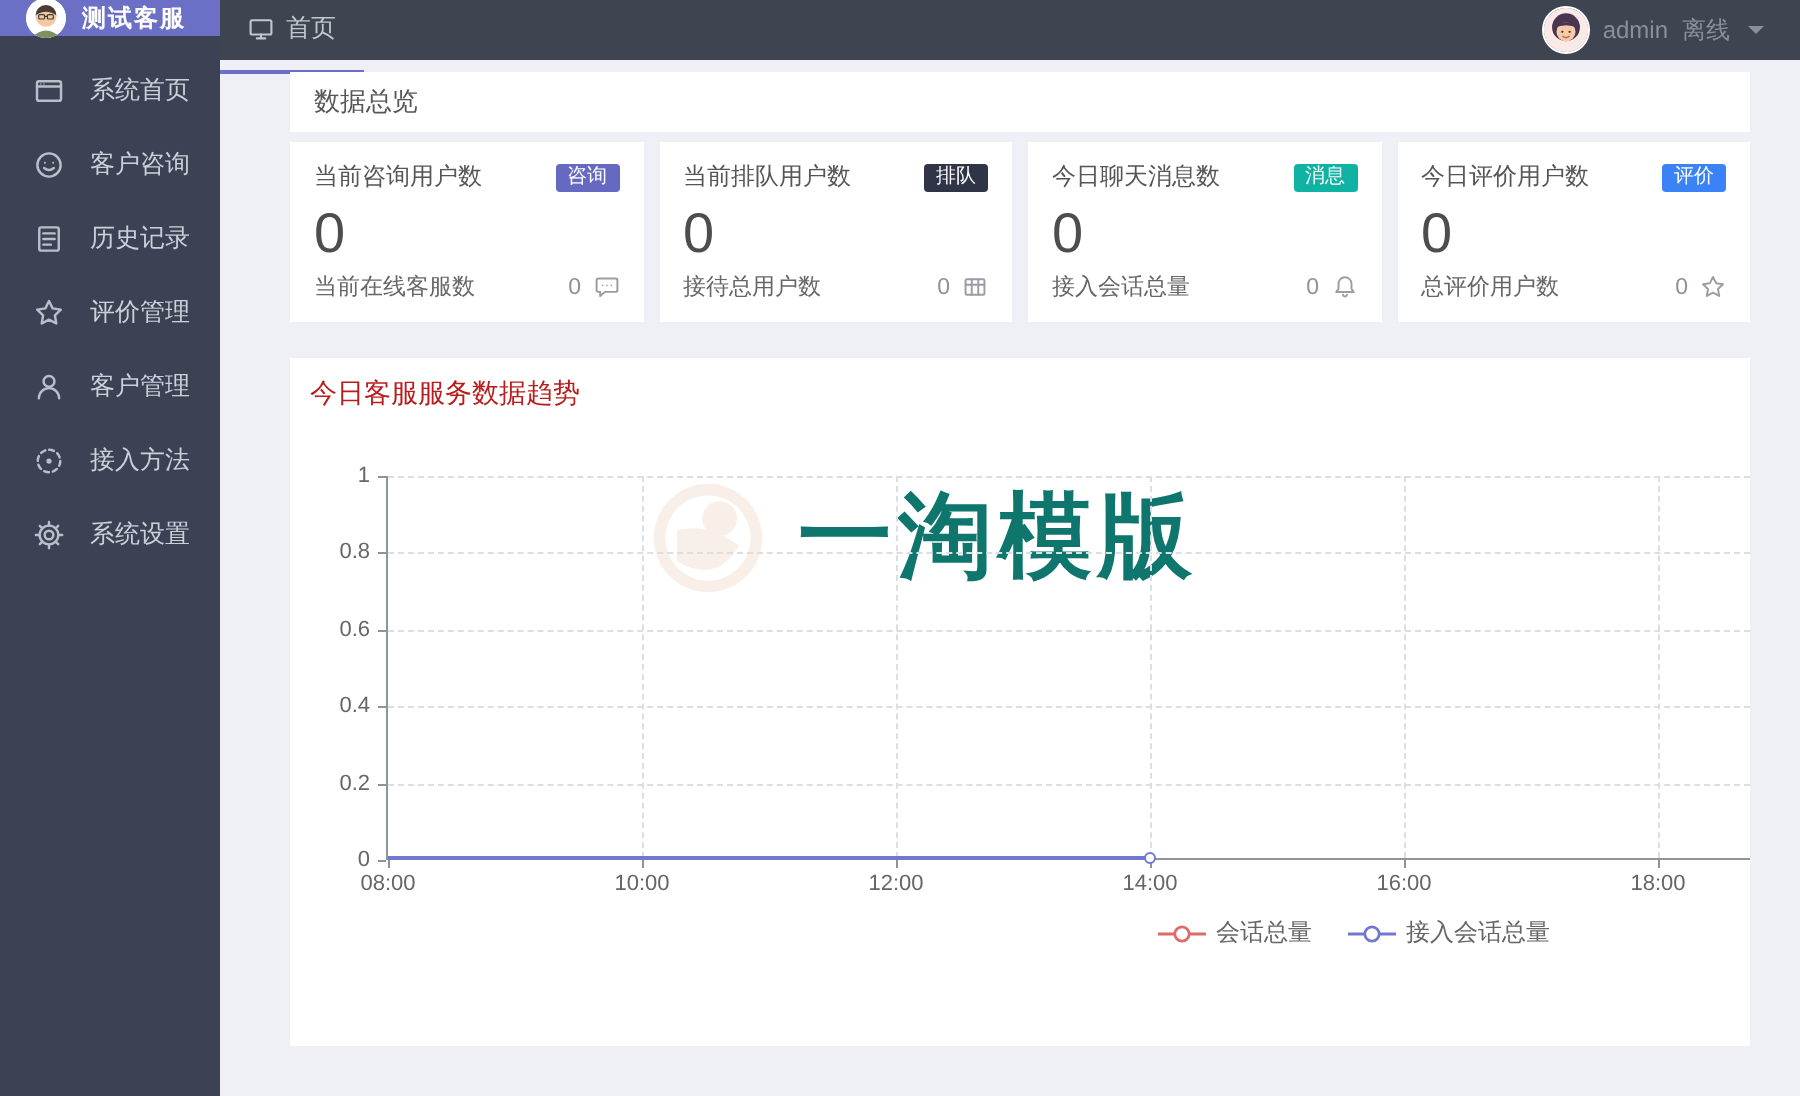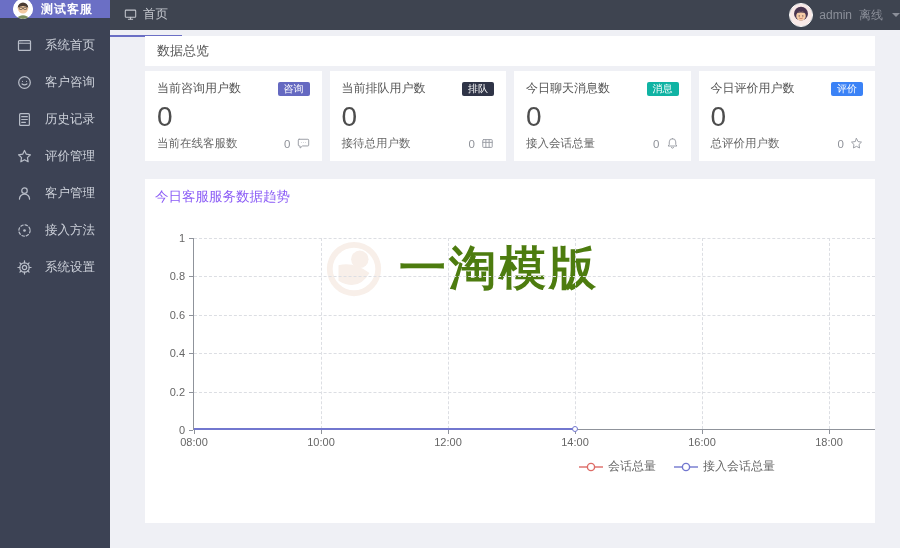--- a/index.html
+++ b/index.html
@@ -22,21 +22,21 @@
   .menu-item svg { width:15px; height:15px; flex:none; }
   .mi { stroke:#b9bec9; fill:none; stroke-width:1.3; stroke-linecap:round; stroke-linejoin:round; }
   .mif { fill:#b9bec9; stroke:none; }
 
   
   .topbar { position:absolute; left:110px; top:0; width:790px; height:30px; background:#3e4450;
             display:flex; align-items:center; }
   .tab-home { height:44px; display:flex; align-items:center; gap:6px; padding:0 14px;
               color:#c3c6cd; font-size:12.5px; border-bottom:2px solid #6b6fc5; cursor:pointer; }
   .tab-home svg { width:13px; height:13px; }
-  .topbar-right { margin-left:auto; display:flex; align-items:center; gap:7px; padding-right:0; cursor:pointer;text-align:right; }
+  .topbar-right { margin-left:auto; display:flex; align-items:center; gap:7px; padding-right:18px; cursor:pointer;text-align:right; }
   .user-avatar { width:22px; height:22px; border-radius:50%; overflow:hidden; background:#f9e9e7;
                  outline:1px solid #ffffff; }
   .user-name { color:#8b8f99; font-size:12px; }
   .caret { width:0; height:0; border-left:4px solid transparent; border-right:4px solid transparent;
            border-top:4px solid #8b8f99; margin-left:2px; }
 
   
   .content { position:absolute; left:110px; top:30px; width:790px; height:518px; padding:6px 25px 0 35px; }
 
   .overview-header { background:#ffffff; height:30px; line-height:30px; padding:0 12px;
@@ -48,39 +48,39 @@
   .badge { color:#fff; font-size:10px; padding:2px 6px; border-radius:2px; line-height:1; }
   .card-value { font-size:28px; color:#4d4d4d; margin-top:5px; line-height:1.05; font-weight:400; }
   .card-bottom { margin-top:auto; display:flex; justify-content:space-between; align-items:center;
                  font-size:11.5px; color:#666; }
   .card-bottom-right { display:flex; align-items:center; gap:6px; color:#8f9299; font-size:11.5px; }
   .ci { stroke:#9a9da5; fill:none; stroke-width:1.2; stroke-linecap:round; stroke-linejoin:round; }
   .card-bottom-right svg { width:13px; height:13px; }
 
   
   .chart-panel { background:#ffffff; height:344px; position:relative; }
-  .chart-title { position:absolute; left:10px; top:9px; font-size:13.5px; color:#8b5cf6; }
+  .chart-title { position:absolute; left:10px; top:9px; font-size:13.5px; color:#b91c1c; }
 
   .plot { position:absolute; left:48px; top:59px; width:682px; height:192px;
           border-left:1px solid #8f939b; border-bottom:1px solid #8f939b; }
   .hgrid { position:absolute; left:0; right:0; height:0; border-top:1px dashed #dcdee3; }
   .vgrid { position:absolute; top:0; bottom:0; width:0; border-left:1px dashed #dcdee3; }
   .ytick-label { position:absolute; right:calc(100% + 9px); transform:translateY(-50%);
                  font-size:11px; color:#666; white-space:nowrap; }
   .ytick-mark { position:absolute; right:calc(100% + 1px); width:4px; height:1px; background:#8f939b; }
   .xtick-label { position:absolute; top:calc(100% + 7px); transform:translateX(-50%);
                  font-size:11px; color:#666; white-space:nowrap; }
   .xtick-mark { position:absolute; top:calc(100% + 1px); width:1px; height:4px; background:#8f939b; }
   .zero-line { position:absolute; left:0; bottom:-1px; width:381px; height:2px; background:#7277cf; }
   .zero-marker { position:absolute; left:378px; bottom:-3px; width:6px; height:6px;
                  border:1px solid #7277cf; background:#fff; border-radius:50%; }
 
   .watermark { position:absolute; left:178px; top:58px; display:flex; align-items:center; gap:14px;
                pointer-events:none; }
-  .watermark-text { font-size:47px; font-weight:bold; color:#4d7c0f; letter-spacing:3px; white-space:nowrap; }
+  .watermark-text { font-size:47px; font-weight:bold; color:#0f766e; letter-spacing:3px; white-space:nowrap; }
 
   .legend { position:absolute; left:532px; top:279px; transform:translateX(-50%);
             display:flex; gap:18px; align-items:center; }
   .legend-item { display:flex; align-items:center; gap:5px; font-size:12px; color:#666; cursor:pointer; }
 </style>
 </head>
 <body>
 
 <div class="sidebar">
   <div class="brand">

